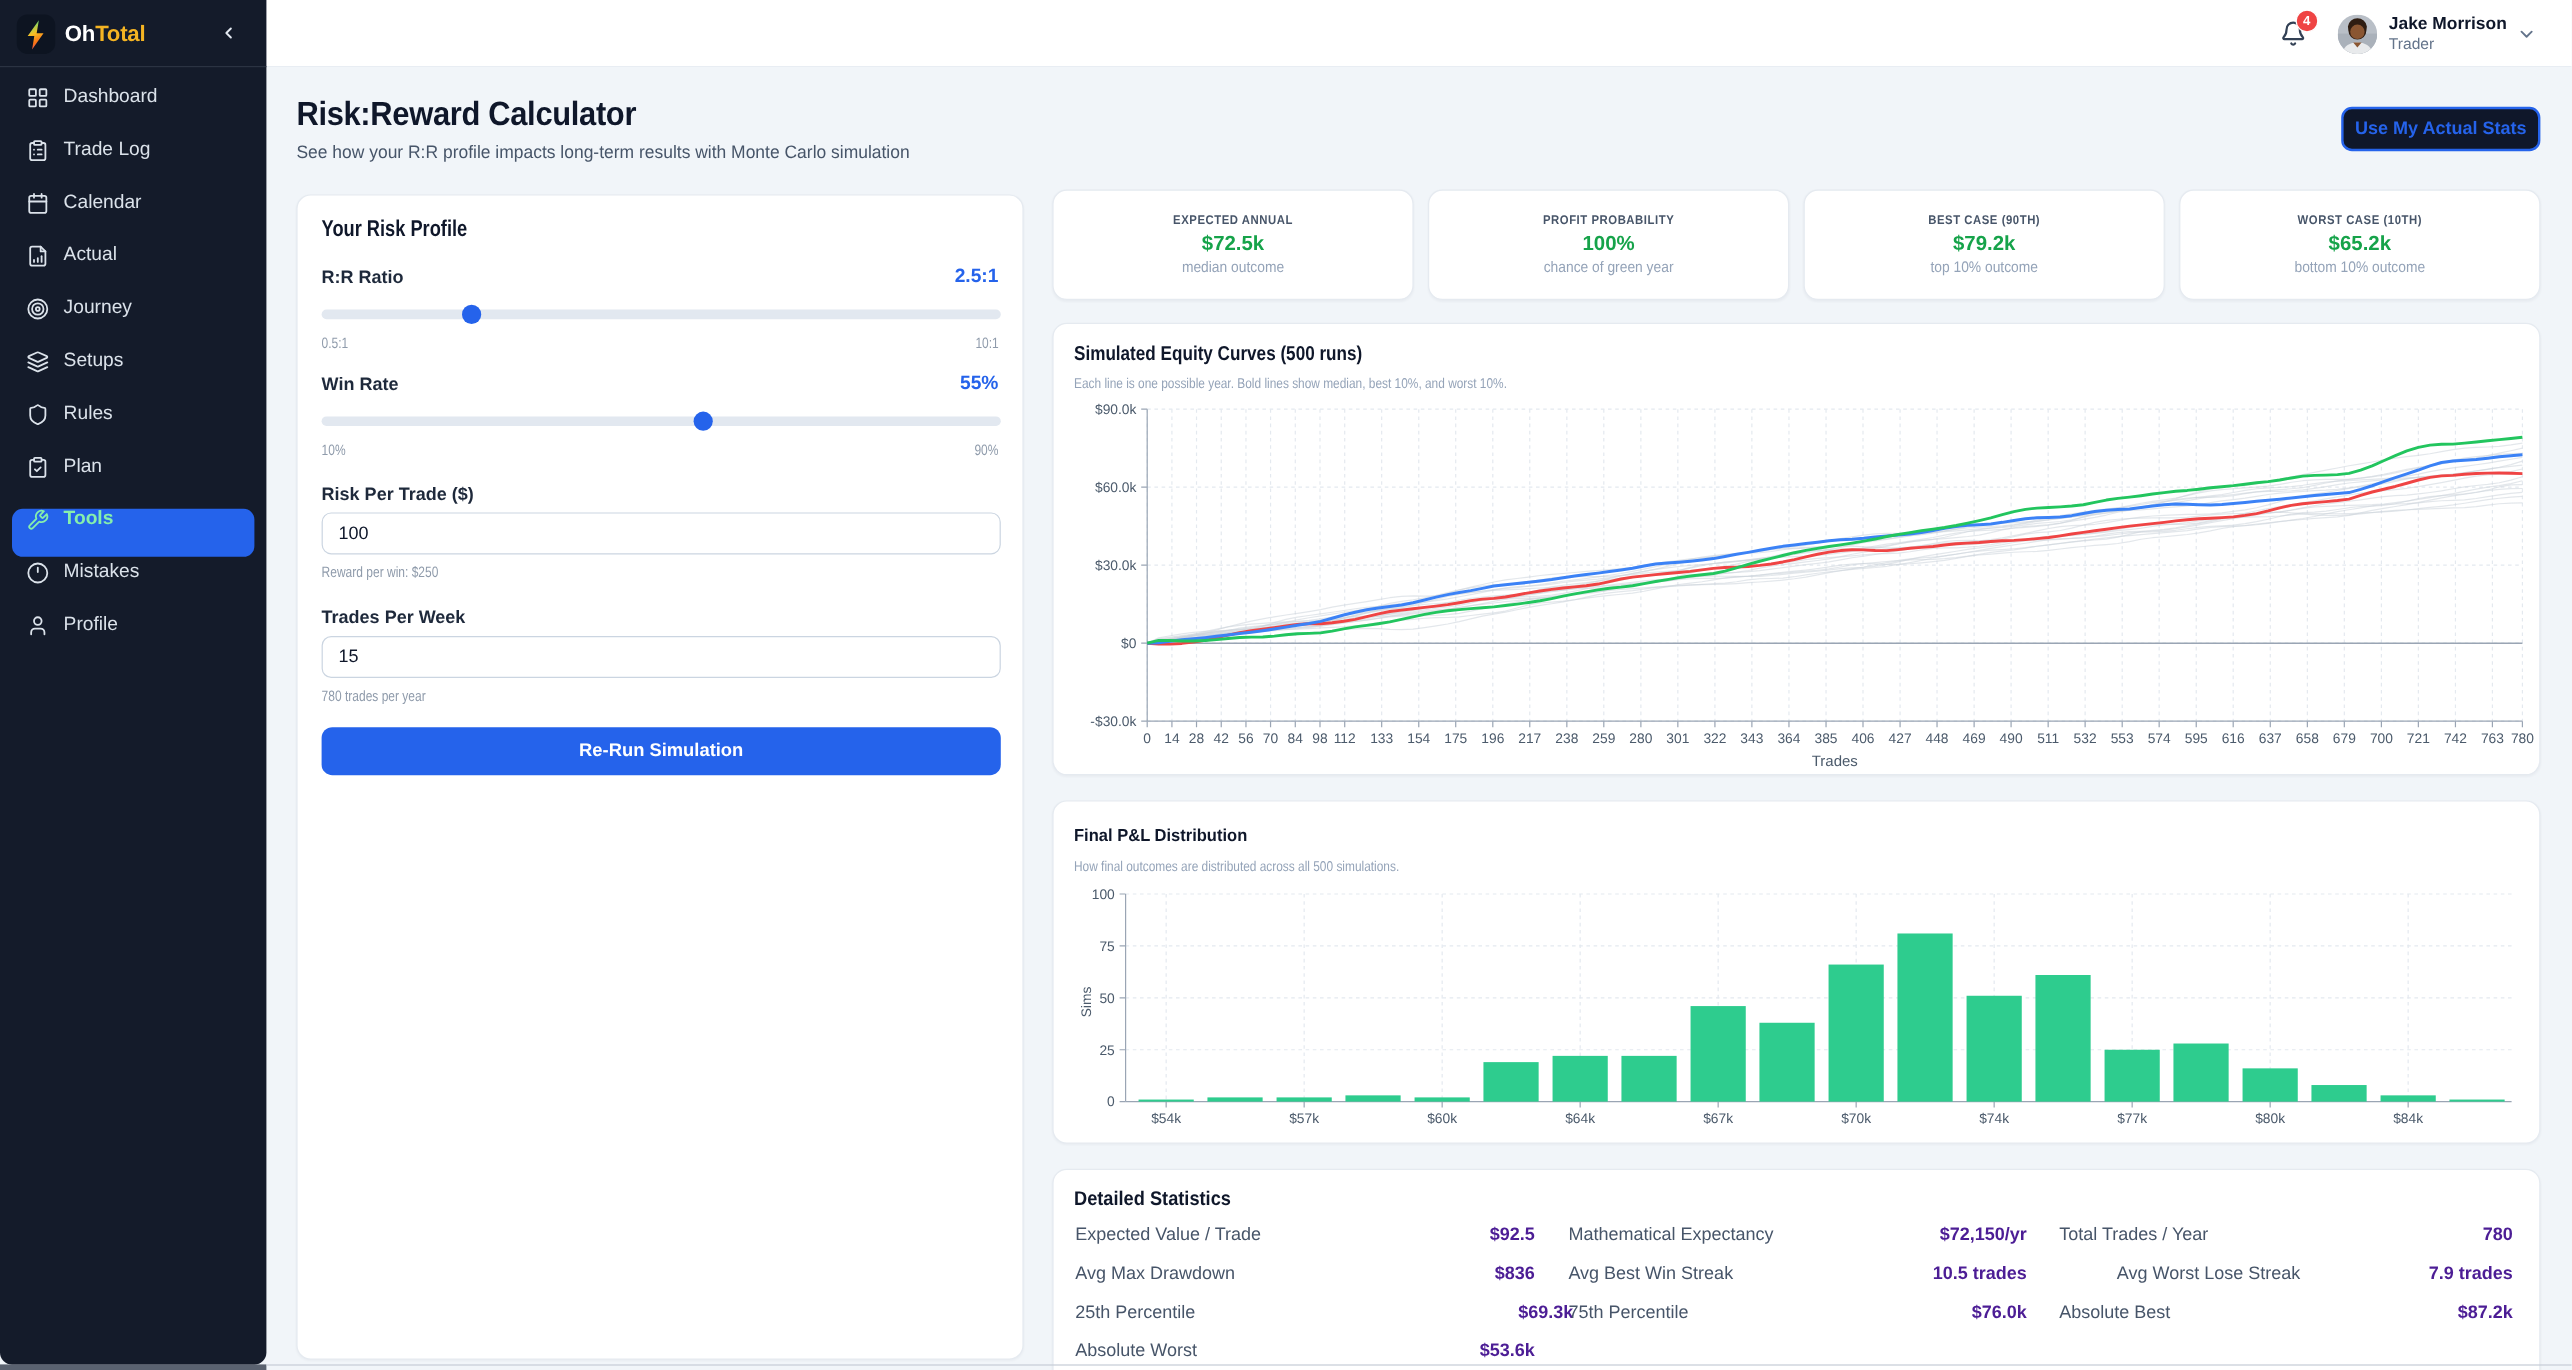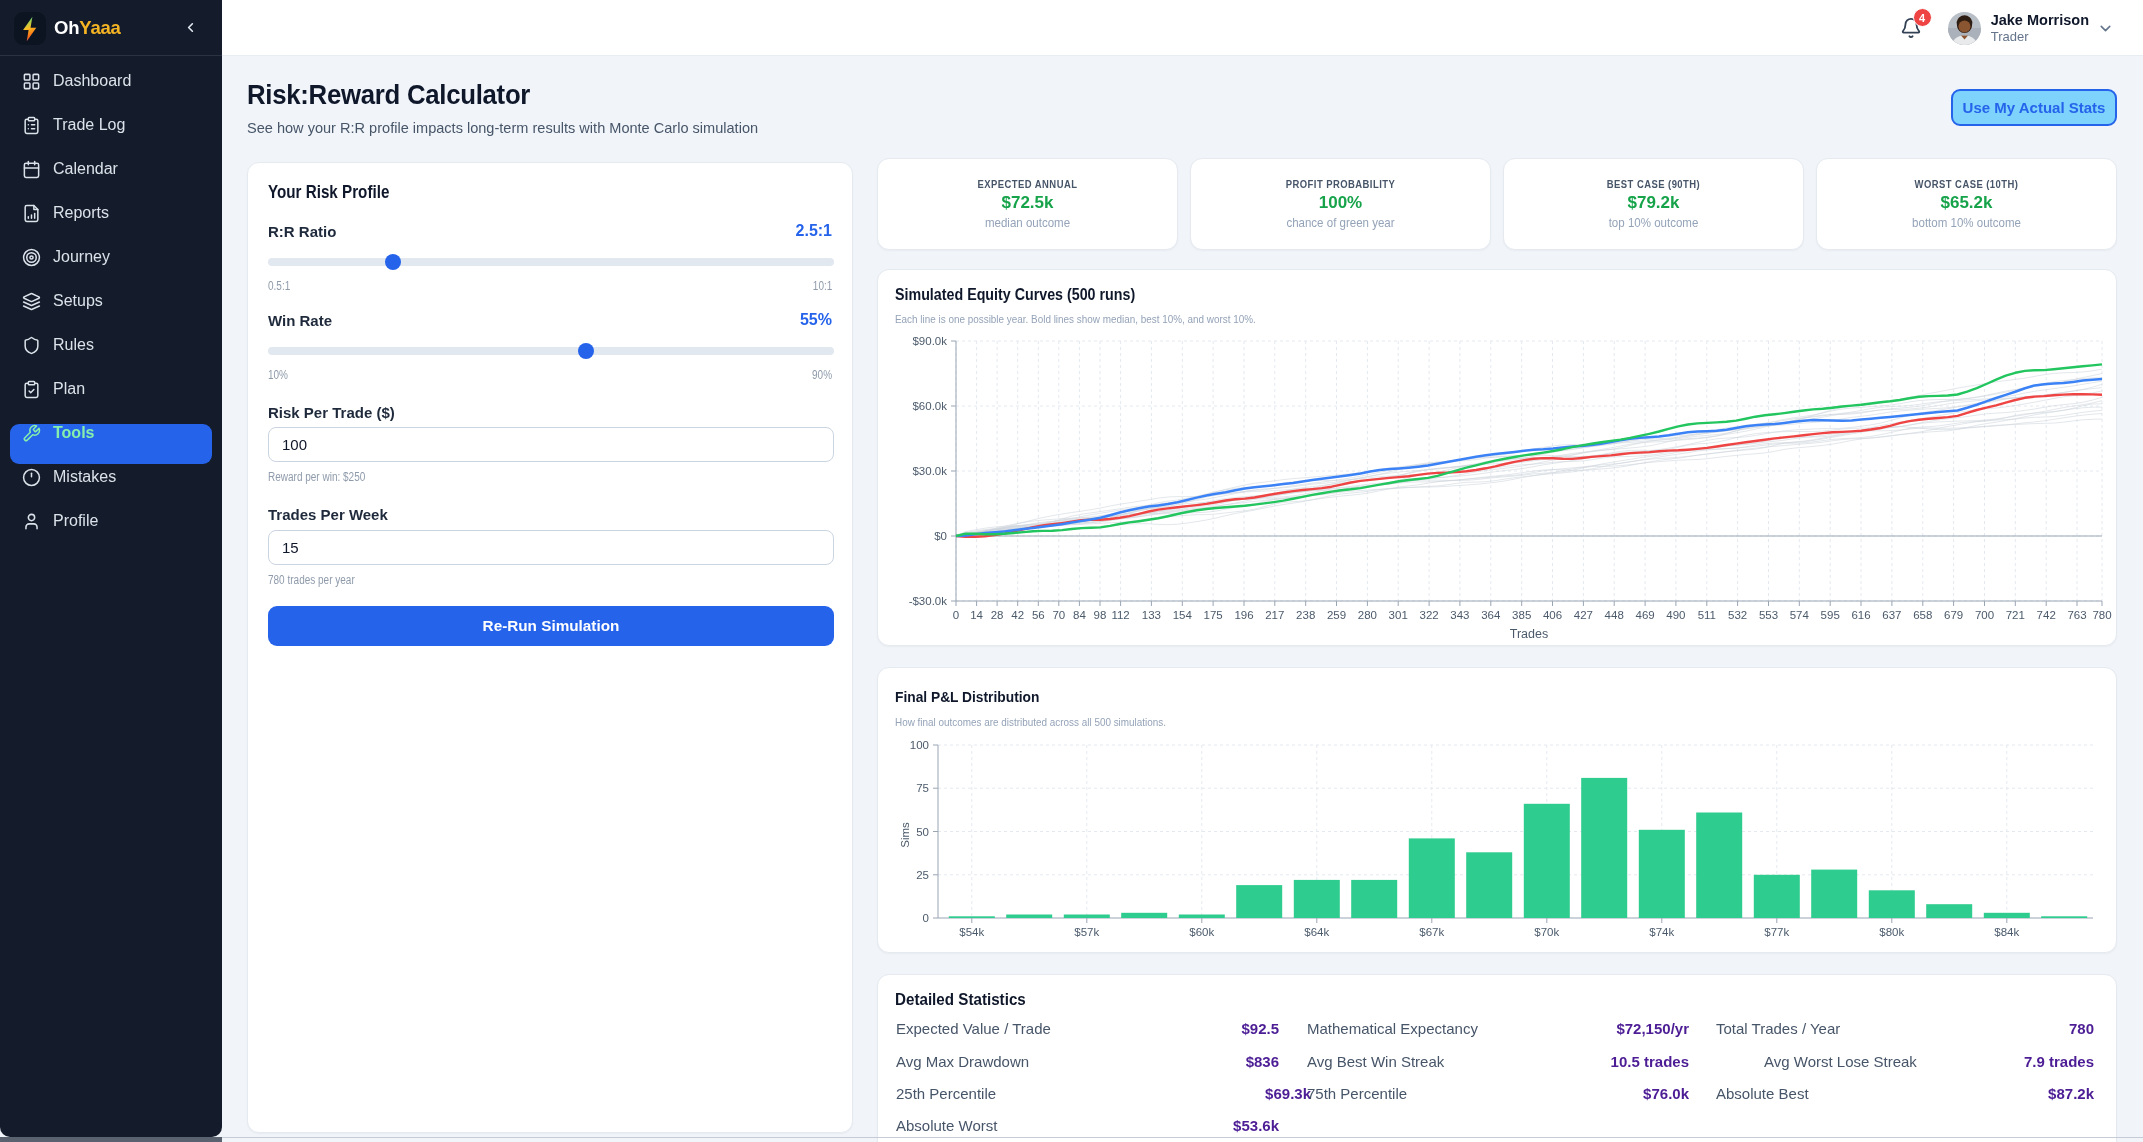--- a/index.html
+++ b/index.html
@@ -19,21 +19,21 @@
 .bell { position:relative; margin-right:26px; color:#334155; display:flex; }
 .badge { position:absolute; top:-9px; right:-10px; min-width:19px; height:19px; background:#ef4444; border-radius:10px; color:#fff; font-size:11px; font-weight:bold; display:flex; align-items:center; justify-content:center; border:1.5px solid #fff; }
 .avatar { width:33px; height:33px; border-radius:50%; overflow:hidden; flex:none; }
 .user-meta { margin-left:10px; margin-right:8px; }
 .user-name { font-size:14.5px; font-weight:bold; color:#0f172a; line-height:17px; }
 .user-role { font-size:13px; color:#64748b; line-height:15px; }
 .chev-down { color:#64748b; display:flex; margin-right:29px; }
 .content { position:absolute; left:222px; top:57px; width:1921px; height:1085px; }
 h1 { position:absolute; left:25px; top:22px; font-size:28px; font-weight:bold; color:#0f172a; letter-spacing:-.3px; transform:scaleX(.92); transform-origin:left top; }
 .subtitle { position:absolute; left:25px; top:62px; font-size:15px; color:#475569; transform:scaleX(.97); transform-origin:left center; }
-.stats-btn { position:absolute; right:26px; top:32px; width:166px; height:37px; border:2px solid #2563eb; background:#7dd3fc; color:#2563eb; font-size:15px; font-weight:bold; border-radius:9px; display:flex; align-items:center; justify-content:center; font-family:"Liberation Sans", sans-serif; }
+.stats-btn { position:absolute; right:26px; top:32px; width:166px; height:37px; border:2px solid #2563eb; background:#0f172a; color:#2563eb; font-size:15px; font-weight:bold; border-radius:9px; display:flex; align-items:center; justify-content:center; font-family:"Liberation Sans", sans-serif; }
 .card { position:absolute; background:#fff; border:1px solid #e5eaf0; border-radius:12px; box-shadow:0 1px 2px rgba(15,23,42,.04); }
 .left-card { left:25px; top:105px; width:606px; height:971px; }
 .lc-inner { position:relative; width:100%; height:100%; }
 .lc-title { position:absolute; left:20px; top:18px; font-size:19px; font-weight:bold; color:#0f172a; transform:scaleX(.8); transform-origin:left center; }
 .fld-label { position:absolute; left:20px; font-size:15px; font-weight:bold; color:#1e293b; }
 .fld-value { position:absolute; right:20px; font-size:16px; font-weight:bold; color:#2563eb; }
 .track { position:absolute; left:20px; width:566px; height:8px; background:#e2e8f0; border-radius:4px; }
 .thumb { position:absolute; top:-4px; width:16px; height:16px; background:#2563eb; border-radius:50%; }
 .minmax { position:absolute; left:20px; right:20px; font-size:12.5px; color:#8f9bab; height:15px; } .minmax .mn { position:absolute; left:0; top:0; transform:scaleX(.8); transform-origin:left center; } .minmax .mx { position:absolute; right:0; top:0; transform:scaleX(.8); transform-origin:right center; }
 .input { position:absolute; left:20px; width:566px; height:35px; border:1px solid #cbd5e1; border-radius:8px; font-size:15px; color:#0f172a; display:flex; align-items:center; padding-left:13px; }
@@ -64,21 +64,21 @@
               <stop offset="0" stop-color="#34d186"></stop>
               <stop offset="0.22" stop-color="#a8cf4e"></stop>
               <stop offset="0.45" stop-color="#fbbf24"></stop>
               <stop offset="0.75" stop-color="#f97316"></stop>
               <stop offset="1" stop-color="#ee4e63"></stop>
             </linearGradient>
           </defs>
           <path d="M14.2 0.8 5.6 13h5.1l-1.7 10.3 8.8-12.5h-5.3z" fill="url(#bolt)"></path>
         </svg>
     </div>
-    <div class="logo-text">Oh<span>Yaaa</span></div>
+    <div class="logo-text">Oh<span>Total</span></div>
     <div class="sb-collapse">
         <svg width="15" height="15" viewBox="0 0 24 24" fill="none" stroke="currentColor" stroke-width="2.6" stroke-linecap="round" stroke-linejoin="round">
           <polyline points="15 18 9 12 15 6"></polyline>
         </svg>
       </div>
   </div>
   <nav class="nav">
   <div class="nav-item">
         <svg viewBox="0 0 24 24" fill="none" stroke="currentColor" stroke-width="1.9" stroke-linecap="round" stroke-linejoin="round">
           <rect x="3" y="3" width="7" height="7" rx="1"></rect>
@@ -109,21 +109,21 @@
         <span>Calendar</span>
       </div>
   <div class="nav-item">
         <svg viewBox="0 0 24 24" fill="none" stroke="currentColor" stroke-width="1.9" stroke-linecap="round" stroke-linejoin="round">
           <path d="M15 2H6a2 2 0 0 0-2 2v16a2 2 0 0 0 2 2h12a2 2 0 0 0 2-2V7Z"></path>
           <path d="M15 2v5h5"></path>
           <path d="M8 18v-2"></path>
           <path d="M12 18v-4"></path>
           <path d="M16 18v-6"></path>
         </svg>
-        <span>Reports</span>
+        <span>Actual</span>
       </div>
   <div class="nav-item">
         <svg viewBox="0 0 24 24" fill="none" stroke="currentColor" stroke-width="1.9" stroke-linecap="round" stroke-linejoin="round">
           <circle cx="12" cy="12" r="10"></circle>
           <circle cx="12" cy="12" r="6"></circle>
           <circle cx="12" cy="12" r="2"></circle>
         </svg>
         <span>Journey</span>
       </div>
   <div class="nav-item">

